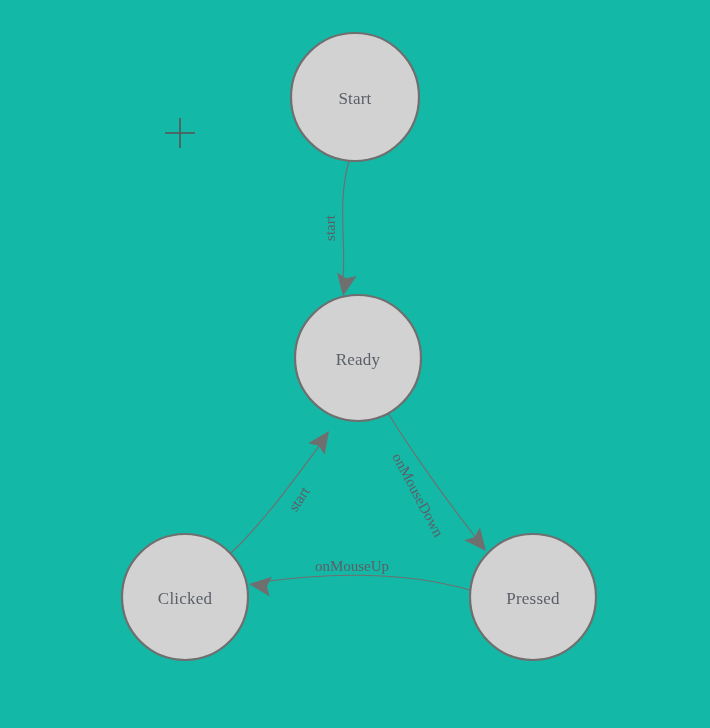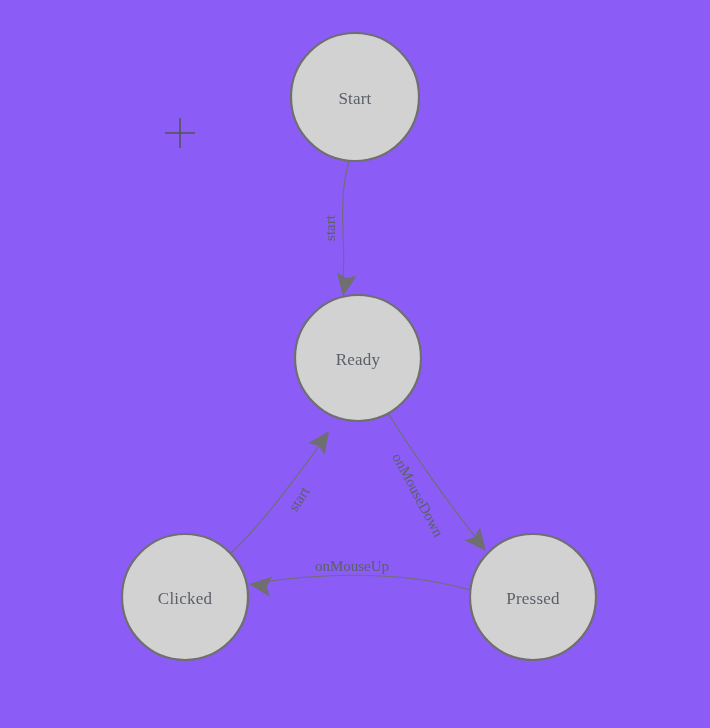--- a/index.html
+++ b/index.html
@@ -12,21 +12,21 @@
     width: 710px;
     height: 728px;
     font-family: "Liberation Serif", "DejaVu Serif", serif;
     overflow: hidden;
     position: relative;
   }
   #canvas-root {
     position: relative;
     width: 710px;
     height: 728px;
-    background: #8b5cf6;
+    background: #14b8a6;
   }
   svg.diagram {
     position: absolute;
     top: 0;
     left: 0;
     width: 710px;
     height: 728px;
     display: block;
   }
   .node-circle {

